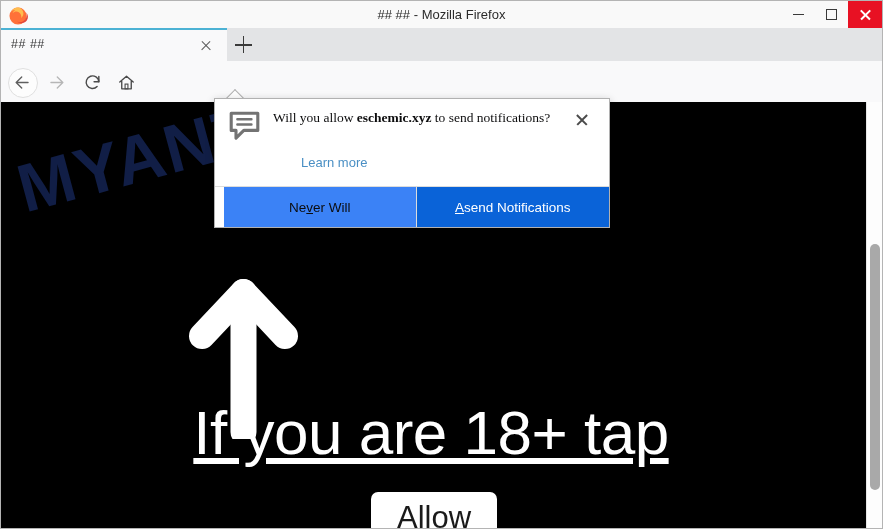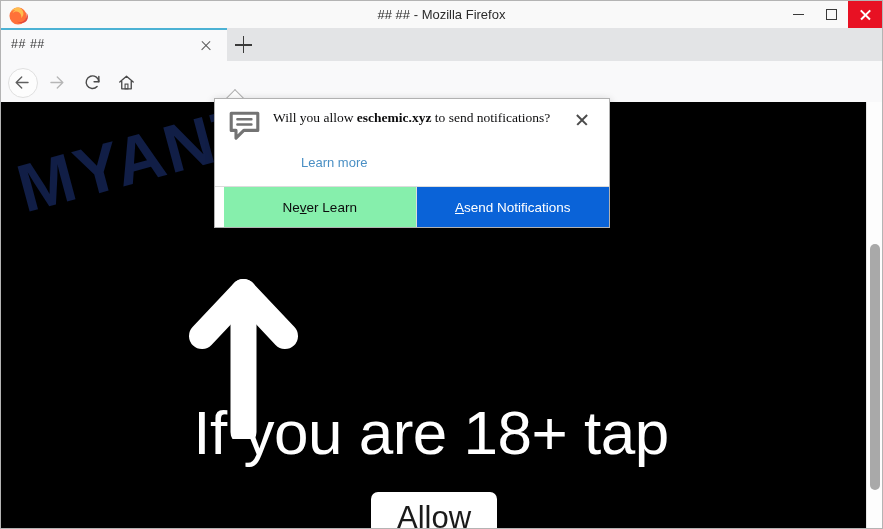--- a/index.html
+++ b/index.html
@@ -70,21 +70,21 @@
   .tbsep{position:absolute;left:155px;top:3px;width:1px;height:24px;background:#d8d8d8;}
 
   
   .content{position:absolute;left:0;top:101px;width:881px;height:426px;background:#000;overflow:hidden;}
   .watermark{position:absolute;left:8px;top:50px;width:880px;
              font-size:68px;font-weight:bold;letter-spacing:2px;
              color:#12204a;transform:rotate(-15deg);transform-origin:left top;
              white-space:nowrap;opacity:.95;}
   .arrow{position:absolute;left:185px;top:172px;width:115px;height:165px;}
   .headline{position:absolute;left:0;top:295px;width:860px;text-align:center;
-            font-size:62px;color:#fff;letter-spacing:-.5px;white-space:nowrap;}
+            font-size:62px;color:#fff;letter-spacing:-.5px;white-space:nowrap;text-decoration:underline;}
   .allowbtn{position:absolute;left:370px;top:390px;width:126px;height:52px;
             background:#fff;border-radius:7px;text-align:center;
             font-size:31px;color:#1a1a1a;line-height:52px;overflow:hidden;}
 
   
   .vscroll{position:absolute;right:0;top:101px;width:16px;height:426px;background:#fdfdfd;
            border-left:1px solid #e6e6e6;box-sizing:border-box;}
   .vthumb{position:absolute;left:3px;top:142px;width:10px;height:246px;
           background:#a9a9a9;border-radius:5px;}
 
@@ -102,21 +102,21 @@
            color:#0c0c0d;line-height:18px;font-family:Liberation Serif, serif;}
   .pop-msg b{font-weight:bold;}
   .pop-learn{position:absolute;left:58px;top:56px;font-size:13px;color:#4a8fc4;margin-left:28px;}
   .pop-close{position:absolute;left:356px;top:9px;width:22px;height:22px;}
   .pop-close:before,.pop-close:after{content:"";position:absolute;left:4px;top:10.5px;
       width:14px;height:1.5px;background:#4a4a4a;}
   .pop-close:before{transform:rotate(45deg);}
   .pop-close:after{transform:rotate(-45deg);}
   .pop-foot{position:absolute;left:0;top:87px;width:394px;height:41px;
             border-top:1px solid #dcdcdc;box-sizing:border-box;display:flex;}
-  .pop-never{width:197px;height:40px;background:#86efac;display:flex;align-items:center;
+  .pop-never{width:197px;height:40px;background:#3b82f6;display:flex;align-items:center;
              justify-content:center;font-size:13.5px;color:#0c0c0d;
              border-right:1px solid #dcdcdc;box-sizing:border-box;margin-left:9px;}
   .pop-allow{width:197px;height:40px;background:#0a63d8;display:flex;align-items:center;
              justify-content:center;font-size:13.5px;color:#fff;box-sizing:border-box;}
   .ak{text-decoration:underline;}
 </style>
 </head>
 <body>
 
 <div id="app">
@@ -272,21 +272,21 @@
         <path d="M8.4 8.2h14M8.4 13.4h14" stroke="#737373" stroke-width="2.5" stroke-linecap="round"></path>
       </svg>
       <div class="pop-msg"><span>Will you allow </span><b>eschemic.xyz</b><span> to send notifications?</span></div>
       <div class="pop-learn">Learn more</div>
       <div class="pop-close"></div>
     </div>
     <div class="pop-foot">
       <div class="pop-never">
           <span>Ne</span>
           <span class="ak">v</span>
-          <span>er Learn</span>
+          <span>er Will</span>
         </div>
       <div class="pop-allow">
           <span class="ak">A</span>
           <span>send Notifications</span>
         </div>
     </div>
   </div>
 
 </div>
 

